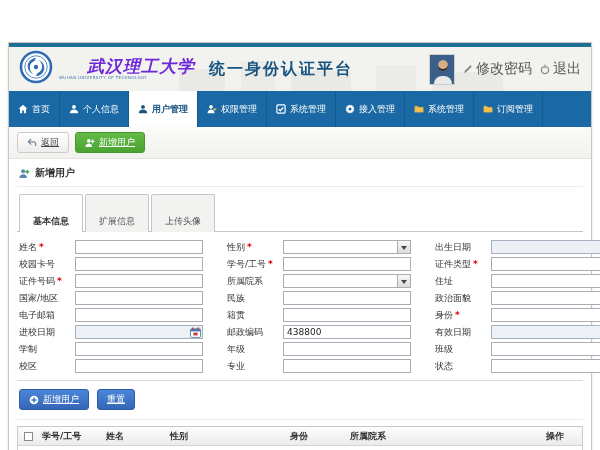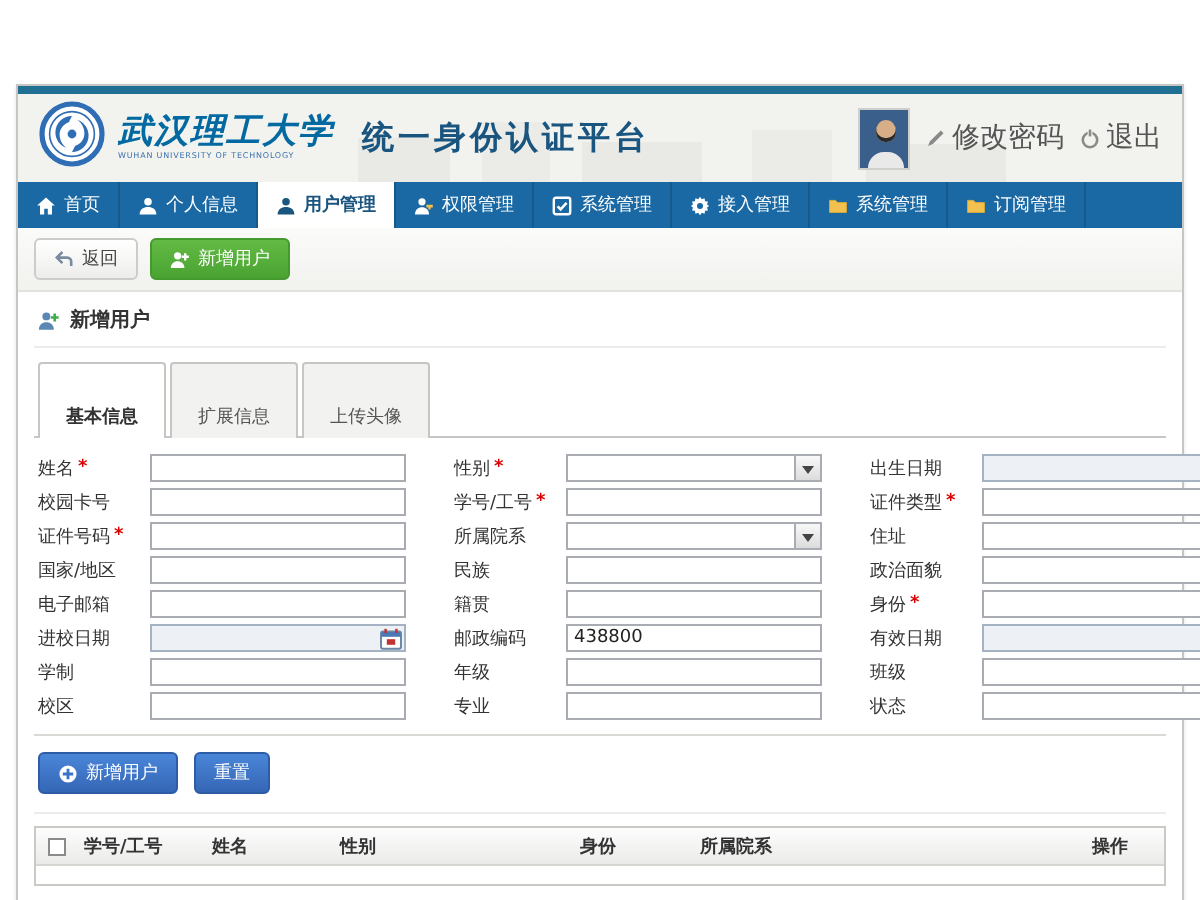--- a/index.html
+++ b/index.html
@@ -11,38 +11,38 @@
   .hdr { height:44px; background:#f2f2ef; display:flex; align-items:center; padding:0 10px; position:relative; overflow:hidden; }
   .skyline { position:absolute; right:0; top:10px; width:420px; height:34px; opacity:.55; pointer-events:none;
     background:
       linear-gradient(#e3e3de,#e3e3de) 8px 12px/46px 22px no-repeat,
       linear-gradient(#e7e7e2,#e7e7e2) 70px 4px/34px 30px no-repeat,
       linear-gradient(#e3e3de,#e3e3de) 120px 14px/60px 20px no-repeat,
       linear-gradient(#e7e7e2,#e7e7e2) 205px 8px/40px 26px no-repeat,
       linear-gradient(#e3e3de,#e3e3de) 262px 15px/70px 19px no-repeat; }
   .logo { flex:none; }
   .uni { margin-left:6px; line-height:1.05; position:relative; }
-  .uni-cn { font-family:"DejaVu Serif","Liberation Serif",serif; font-style:italic; font-weight:bold; font-size:17px; color:#0369a1; letter-spacing:1px; }
+  .uni-cn { font-family:"DejaVu Serif","Liberation Serif",serif; font-style:italic; font-weight:bold; font-size:17px; color:#6d28d9; letter-spacing:1px;margin-left:28px; }
   .uni-en { font-size:4px; color:#3c74ae; letter-spacing:.4px; }
   .plat { margin-left:14px; font-size:16px; font-weight:bold; color:#1a5580; position:relative; letter-spacing:2px; }
   .usr { margin-left:auto; display:flex; align-items:center; gap:8px; position:relative; }
   .avatar { width:26px; height:31px; background:#3a5f8a; border:1px solid #cfcfcb; position:relative; overflow:hidden; }
   .avatar::before { content:""; position:absolute; left:8px; top:5px; width:10px; height:11px; border-radius:50% 50% 45% 45%; background:#d8ae88; box-shadow:0 -2px 0 #2a2a2a inset; }
   .avatar::after { content:""; position:absolute; left:4px; bottom:-1px; width:18px; height:9px; border-radius:8px 8px 0 0; background:#e9e9e9; }
   .hlink { display:flex; align-items:center; gap:3px; font-size:14px; color:#555; cursor:pointer; white-space:nowrap; }
 
   
-  .nav { display:flex; background:#1a69a4; height:23px; }
+  .nav { display:flex; background:#1a69a4; height:36px; }
   .nav-item { display:flex; align-items:center; gap:4px; padding:0 9px; font-size:9px; color:#fff; border-right:1px solid #155a8d; cursor:pointer; white-space:nowrap; }
   .nav-item.active { background:#fff; color:#1a5580; font-weight:bold; }
   .nicon { display:flex; }
 
   
   .toolbar { padding:5px 8px; background:linear-gradient(#fbfbfa,#f1f1ee); border-bottom:1px solid #e2e2de; display:flex; gap:6px; }
-  .btn { display:inline-flex; align-items:center; gap:4px; font-size:9px; padding:3px 9px; border:1px solid #ccc; border-radius:3px; background:linear-gradient(#fff,#ededeb); color:#444; cursor:pointer; white-space:nowrap; }
+  .btn { display:inline-flex; align-items:center; gap:4px; font-size:9px; padding:3px 9px; border:1px solid #ccc; border-radius:3px; background:linear-gradient(#fff,#ededeb); color:#444; cursor:pointer; white-space:nowrap;text-decoration:underline; }
   .btn-green { background:linear-gradient(#63bb45,#4aa232); border-color:#459a2f; color:#fff; }
   .btn-blue { background:linear-gradient(#4a86d8,#3566b6); border-color:#2e5ca6; color:#fff; }
 
   .content { padding:0 8px 8px; }
   .sec-title { display:flex; align-items:center; gap:5px; padding:7px 2px 6px; font-size:10px; font-weight:bold; color:#333; border-bottom:1px solid #ececea; }
 
   
   .tabs { display:flex; gap:2px; padding:6px 2px 0; border-bottom:1px solid #c6c6c4; }
   .tab { font-size:9px; padding:20px 13px 3px; border:1px solid #c6c6c4; border-bottom:none; border-radius:2px 2px 0 0; background:#f2f2f0; color:#555; position:relative; top:1px; cursor:pointer; white-space:nowrap; }
   .tab.active { background:#fff; color:#333; font-weight:bold; padding-bottom:4px; }

